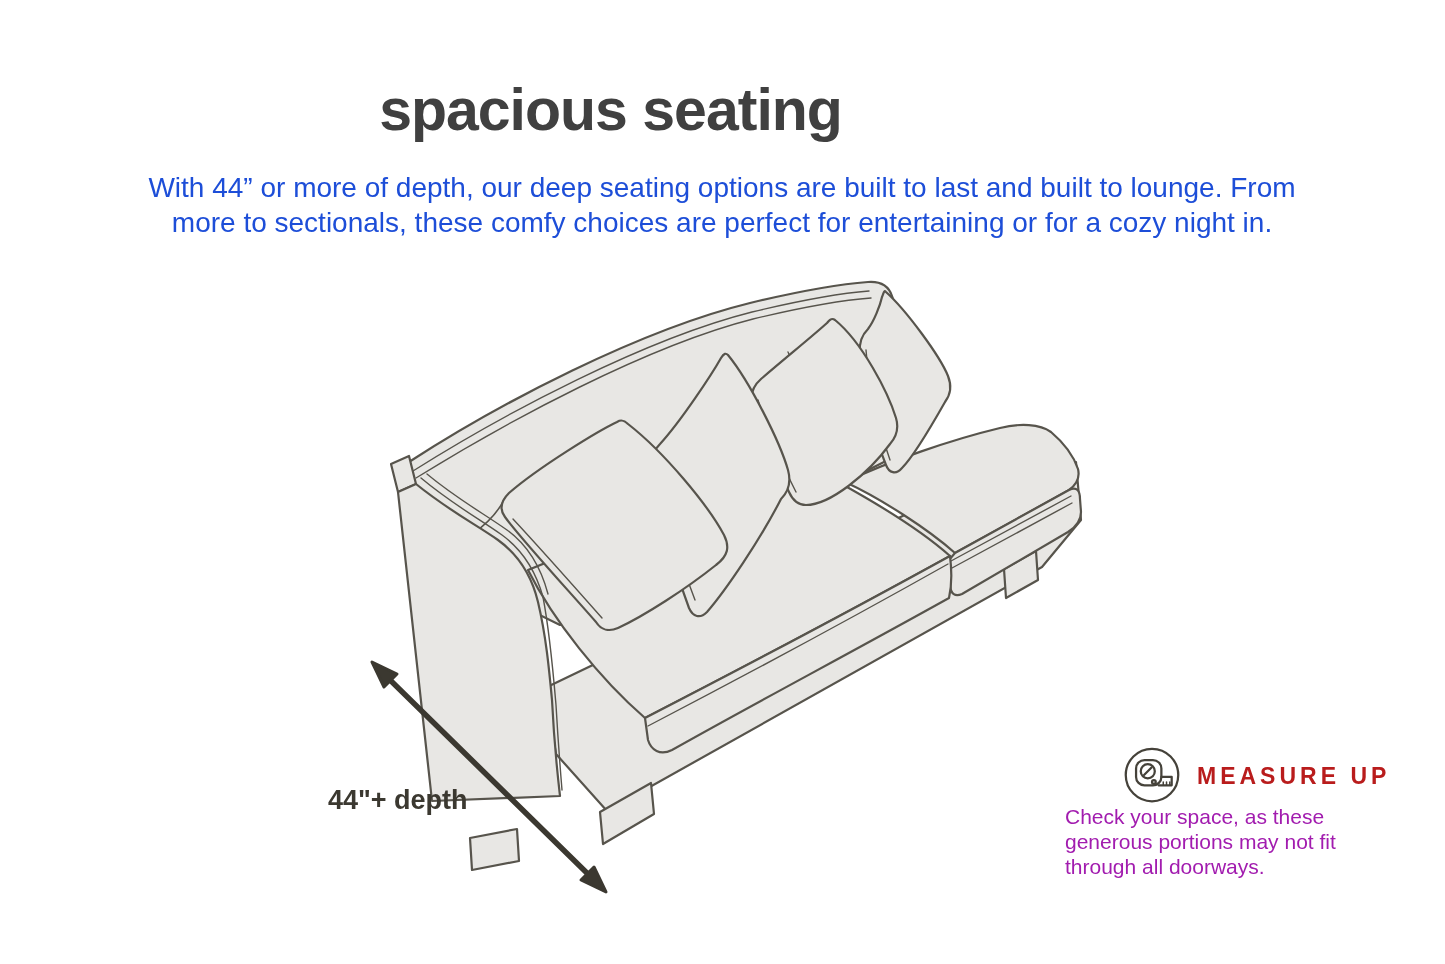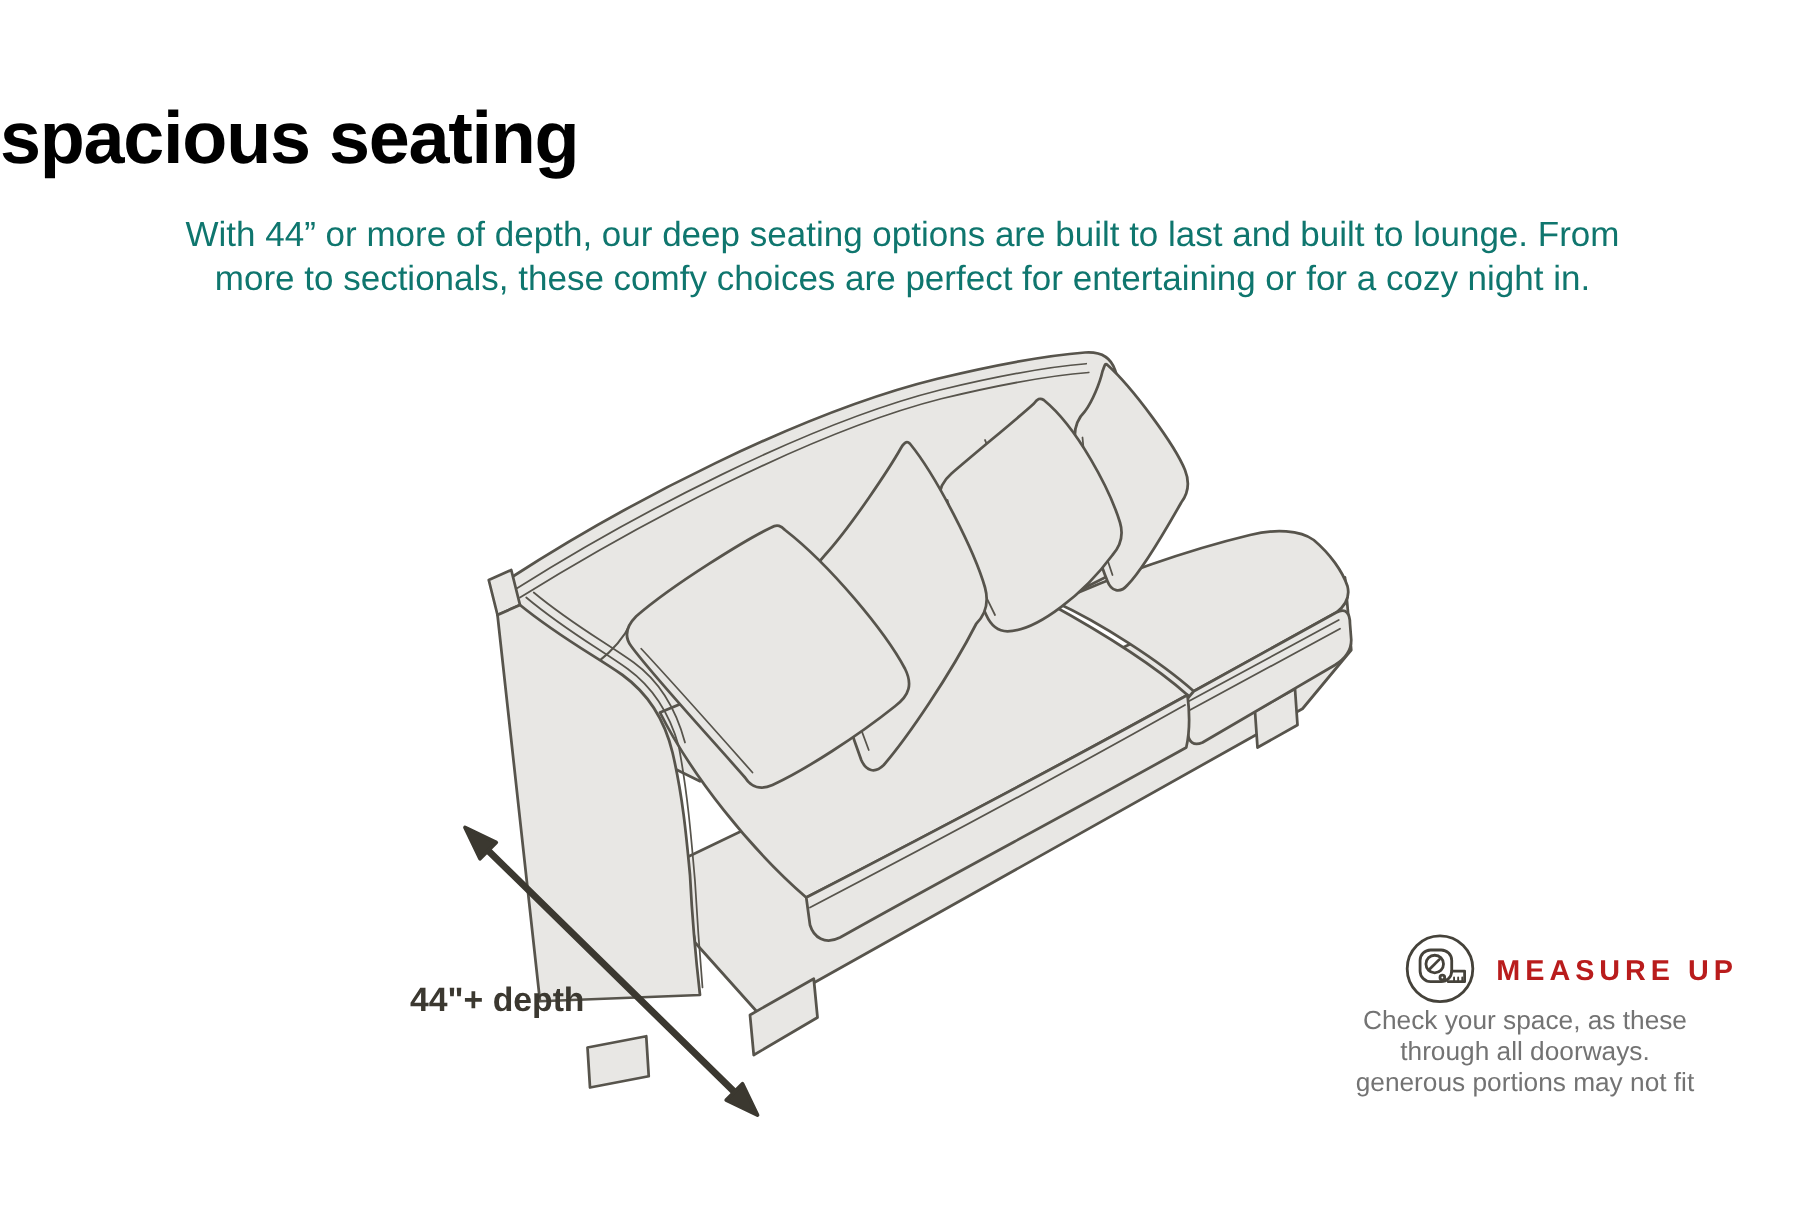--- a/index.html
+++ b/index.html
@@ -6,46 +6,46 @@
   #canvas{
     position:relative;
     width:1445px;height:964px;
     background:#ffffff;
     overflow:hidden;
     font-family:"Liberation Sans","DejaVu Sans",sans-serif;
     color:#3c3931;
   }
   .page-title{
     position:absolute;left:0;top:76px;width:1221px;
-    text-align:left;
+    text-align:center;
     font-size:59px;font-weight:700;letter-spacing:-1px;
-    color:#000000;
+    color:#404040;
   }
   .page-desc{
     position:absolute;left:122px;top:170px;width:1200px;
     text-align:center;
     font-size:28px;line-height:35px;font-weight:400;
-    color:#0f766e;
+    color:#1d4ed8;
   }
   .dim-label{
     position:absolute;left:328px;top:785px;
     font-size:27px;font-weight:700;color:#3b3830;
     white-space:nowrap;
   }
   .illustration{position:absolute;left:330px;top:255px;width:780px;height:660px;}
   .measure-icon{position:absolute;left:1122px;top:745px;width:60px;height:60px;}
   .measure-heading{
     position:absolute;left:1197px;top:763px;width:230px;
     font-size:23px;font-weight:700;letter-spacing:4px;
     color:#b91c1c;white-space:nowrap;
   }
   .measure-note{
-    position:absolute;right:60px;top:804px;width:330px;
-    text-align:center;
-    font-size:21px;line-height:25px;color:#737373;
+    position:absolute;right:50px;top:804px;width:330px;
+    text-align:left;
+    font-size:21px;line-height:25px;color:#a21caf;
   }
   svg .ln{fill:none;}
 </style>
 </head>
 <body>
 
 <div id="canvas">
 
   <div class="page-title">spacious seating</div>
 
@@ -171,17 +171,17 @@
     <line x1="23.5" y1="32" x2="31.5" y2="24"></line>
     <circle cx="34" cy="39.5" r="2"></circle>
     <path d="M 42,34 L 53,34 L 53,43 L 39,43"></path>
     <path d="M 44,43 v -3.5 M 47.5,43 v -3.5 M 51,43 v -3.5" stroke-width="1.6"></path>
   </svg>
 
   <div class="measure-heading">MEASURE UP</div>
 
   <div class="measure-note">
     <div>Check your space, as these</div>
+    <div>generous portions may not fit</div>
     <div>through all doorways.</div>
-    <div>generous portions may not fit</div>
   </div>
 
 </div>
 
 </body></html>

